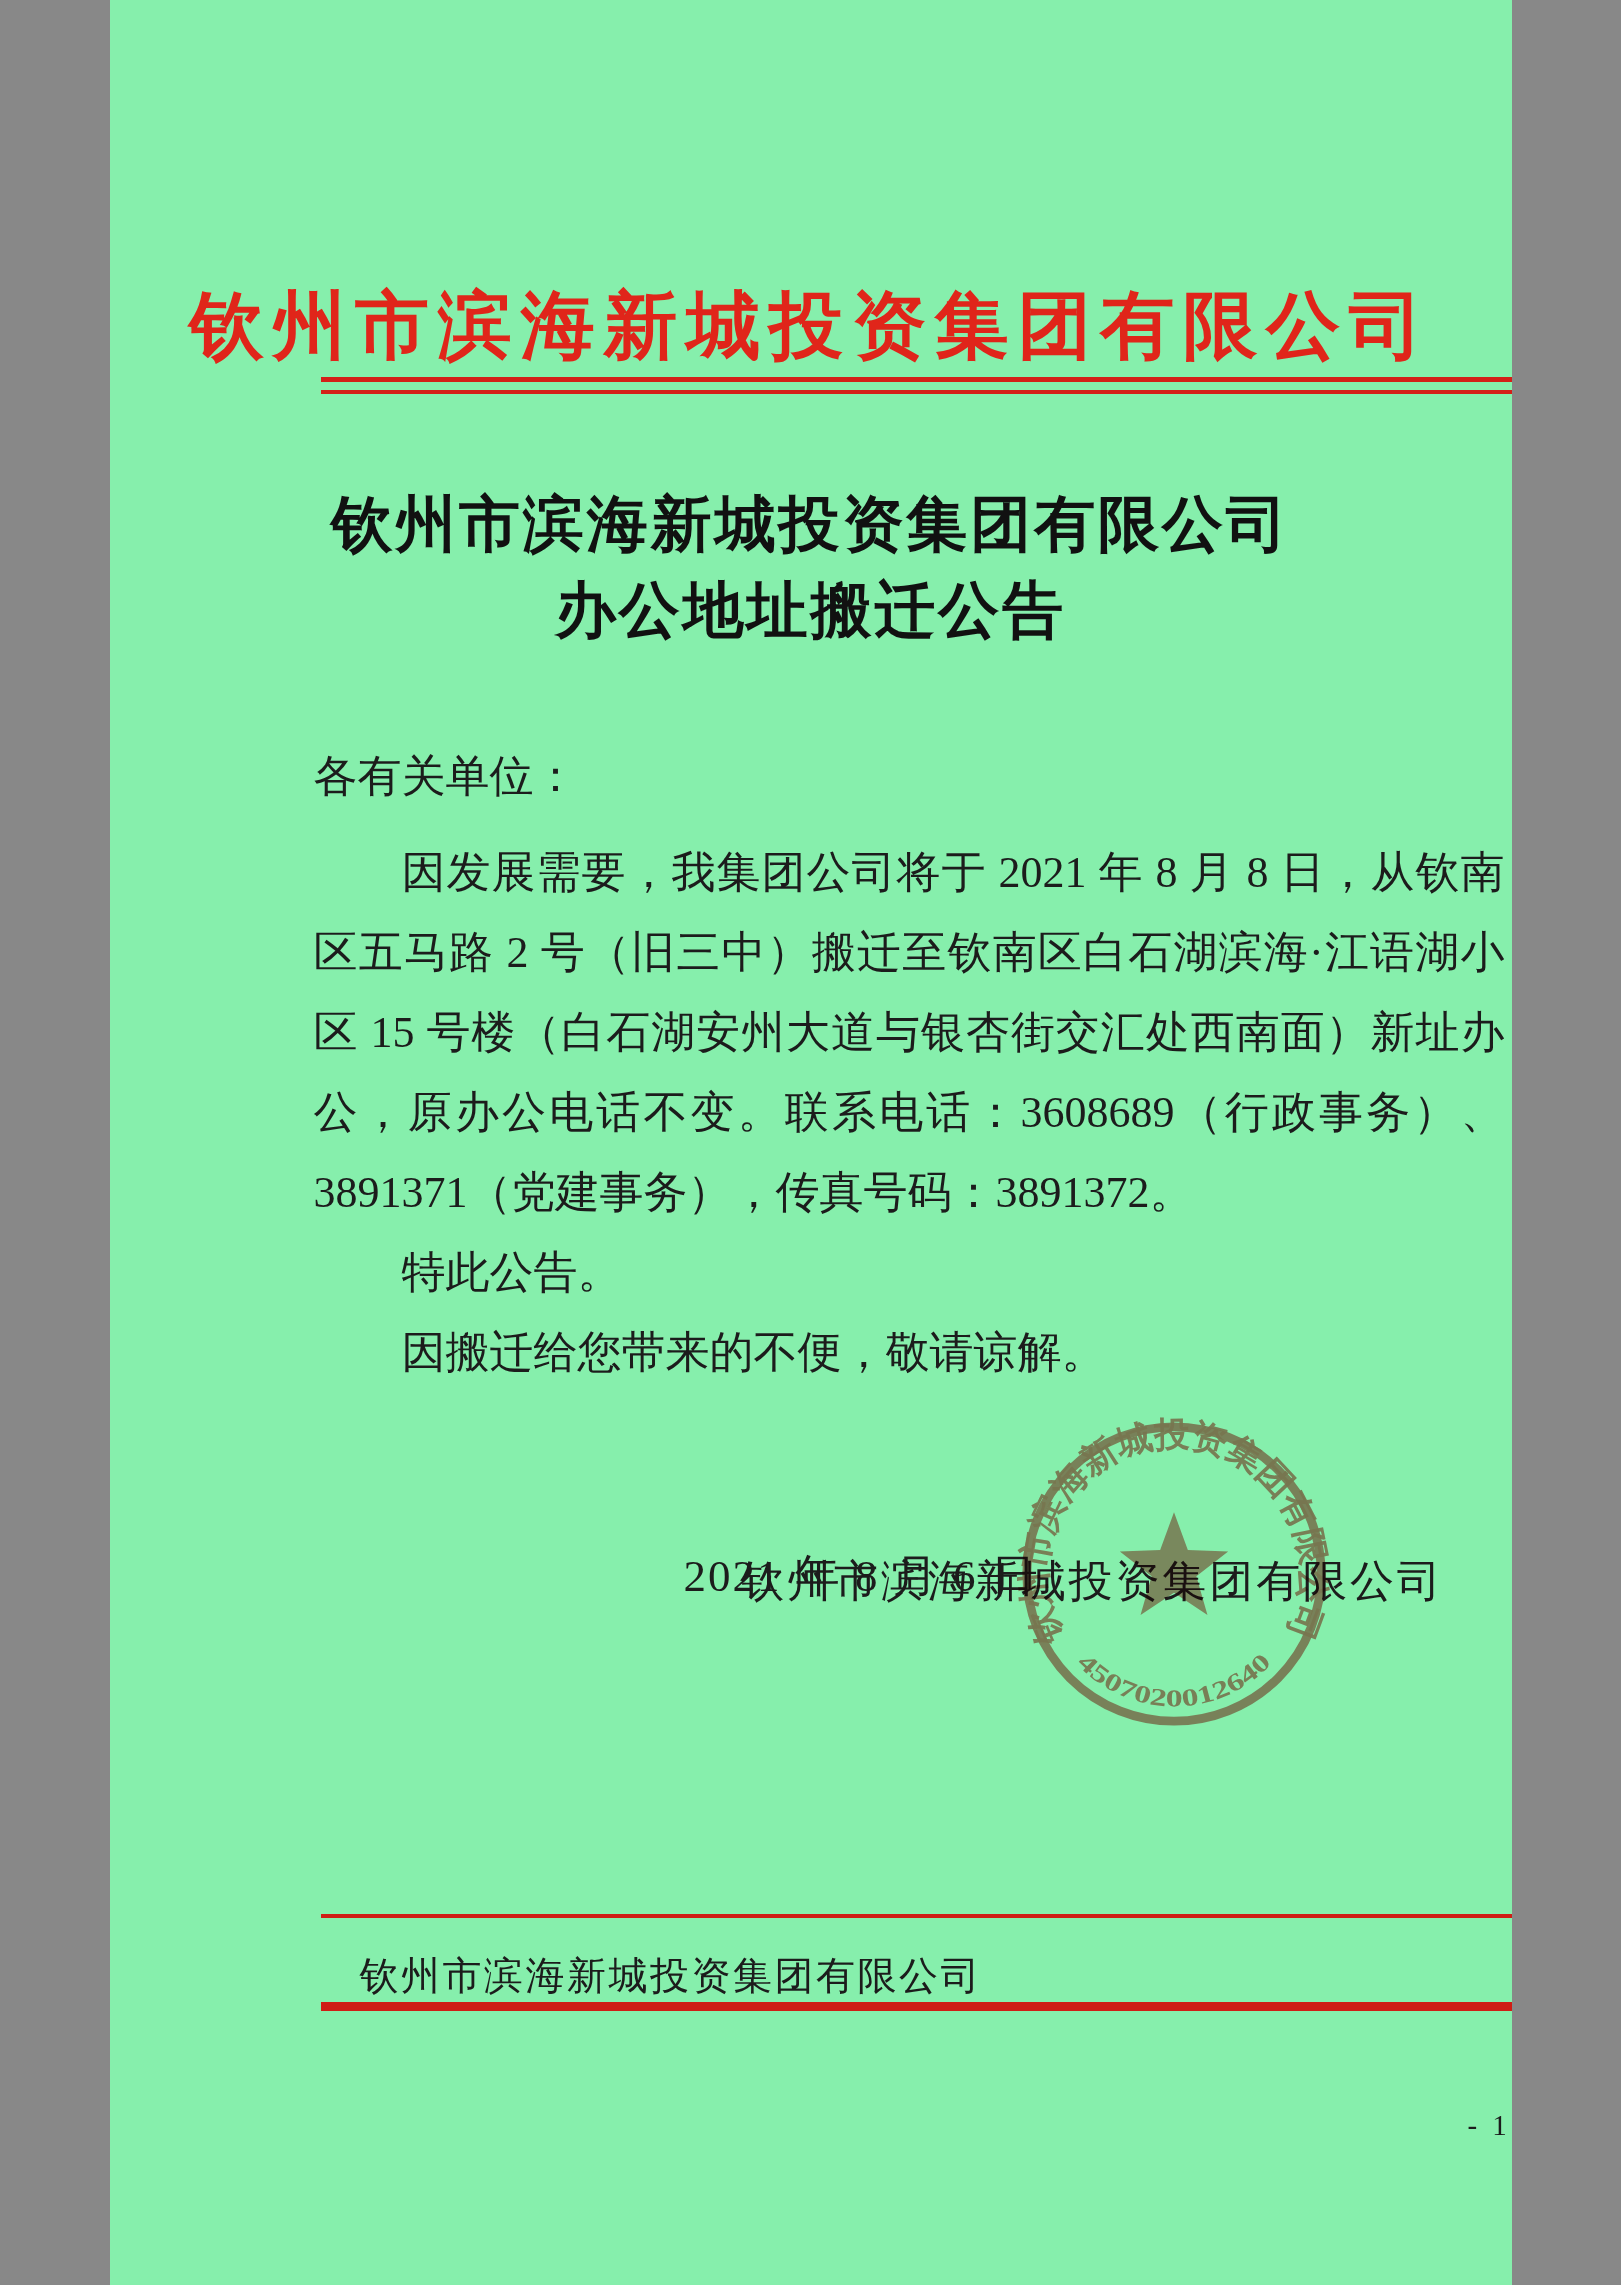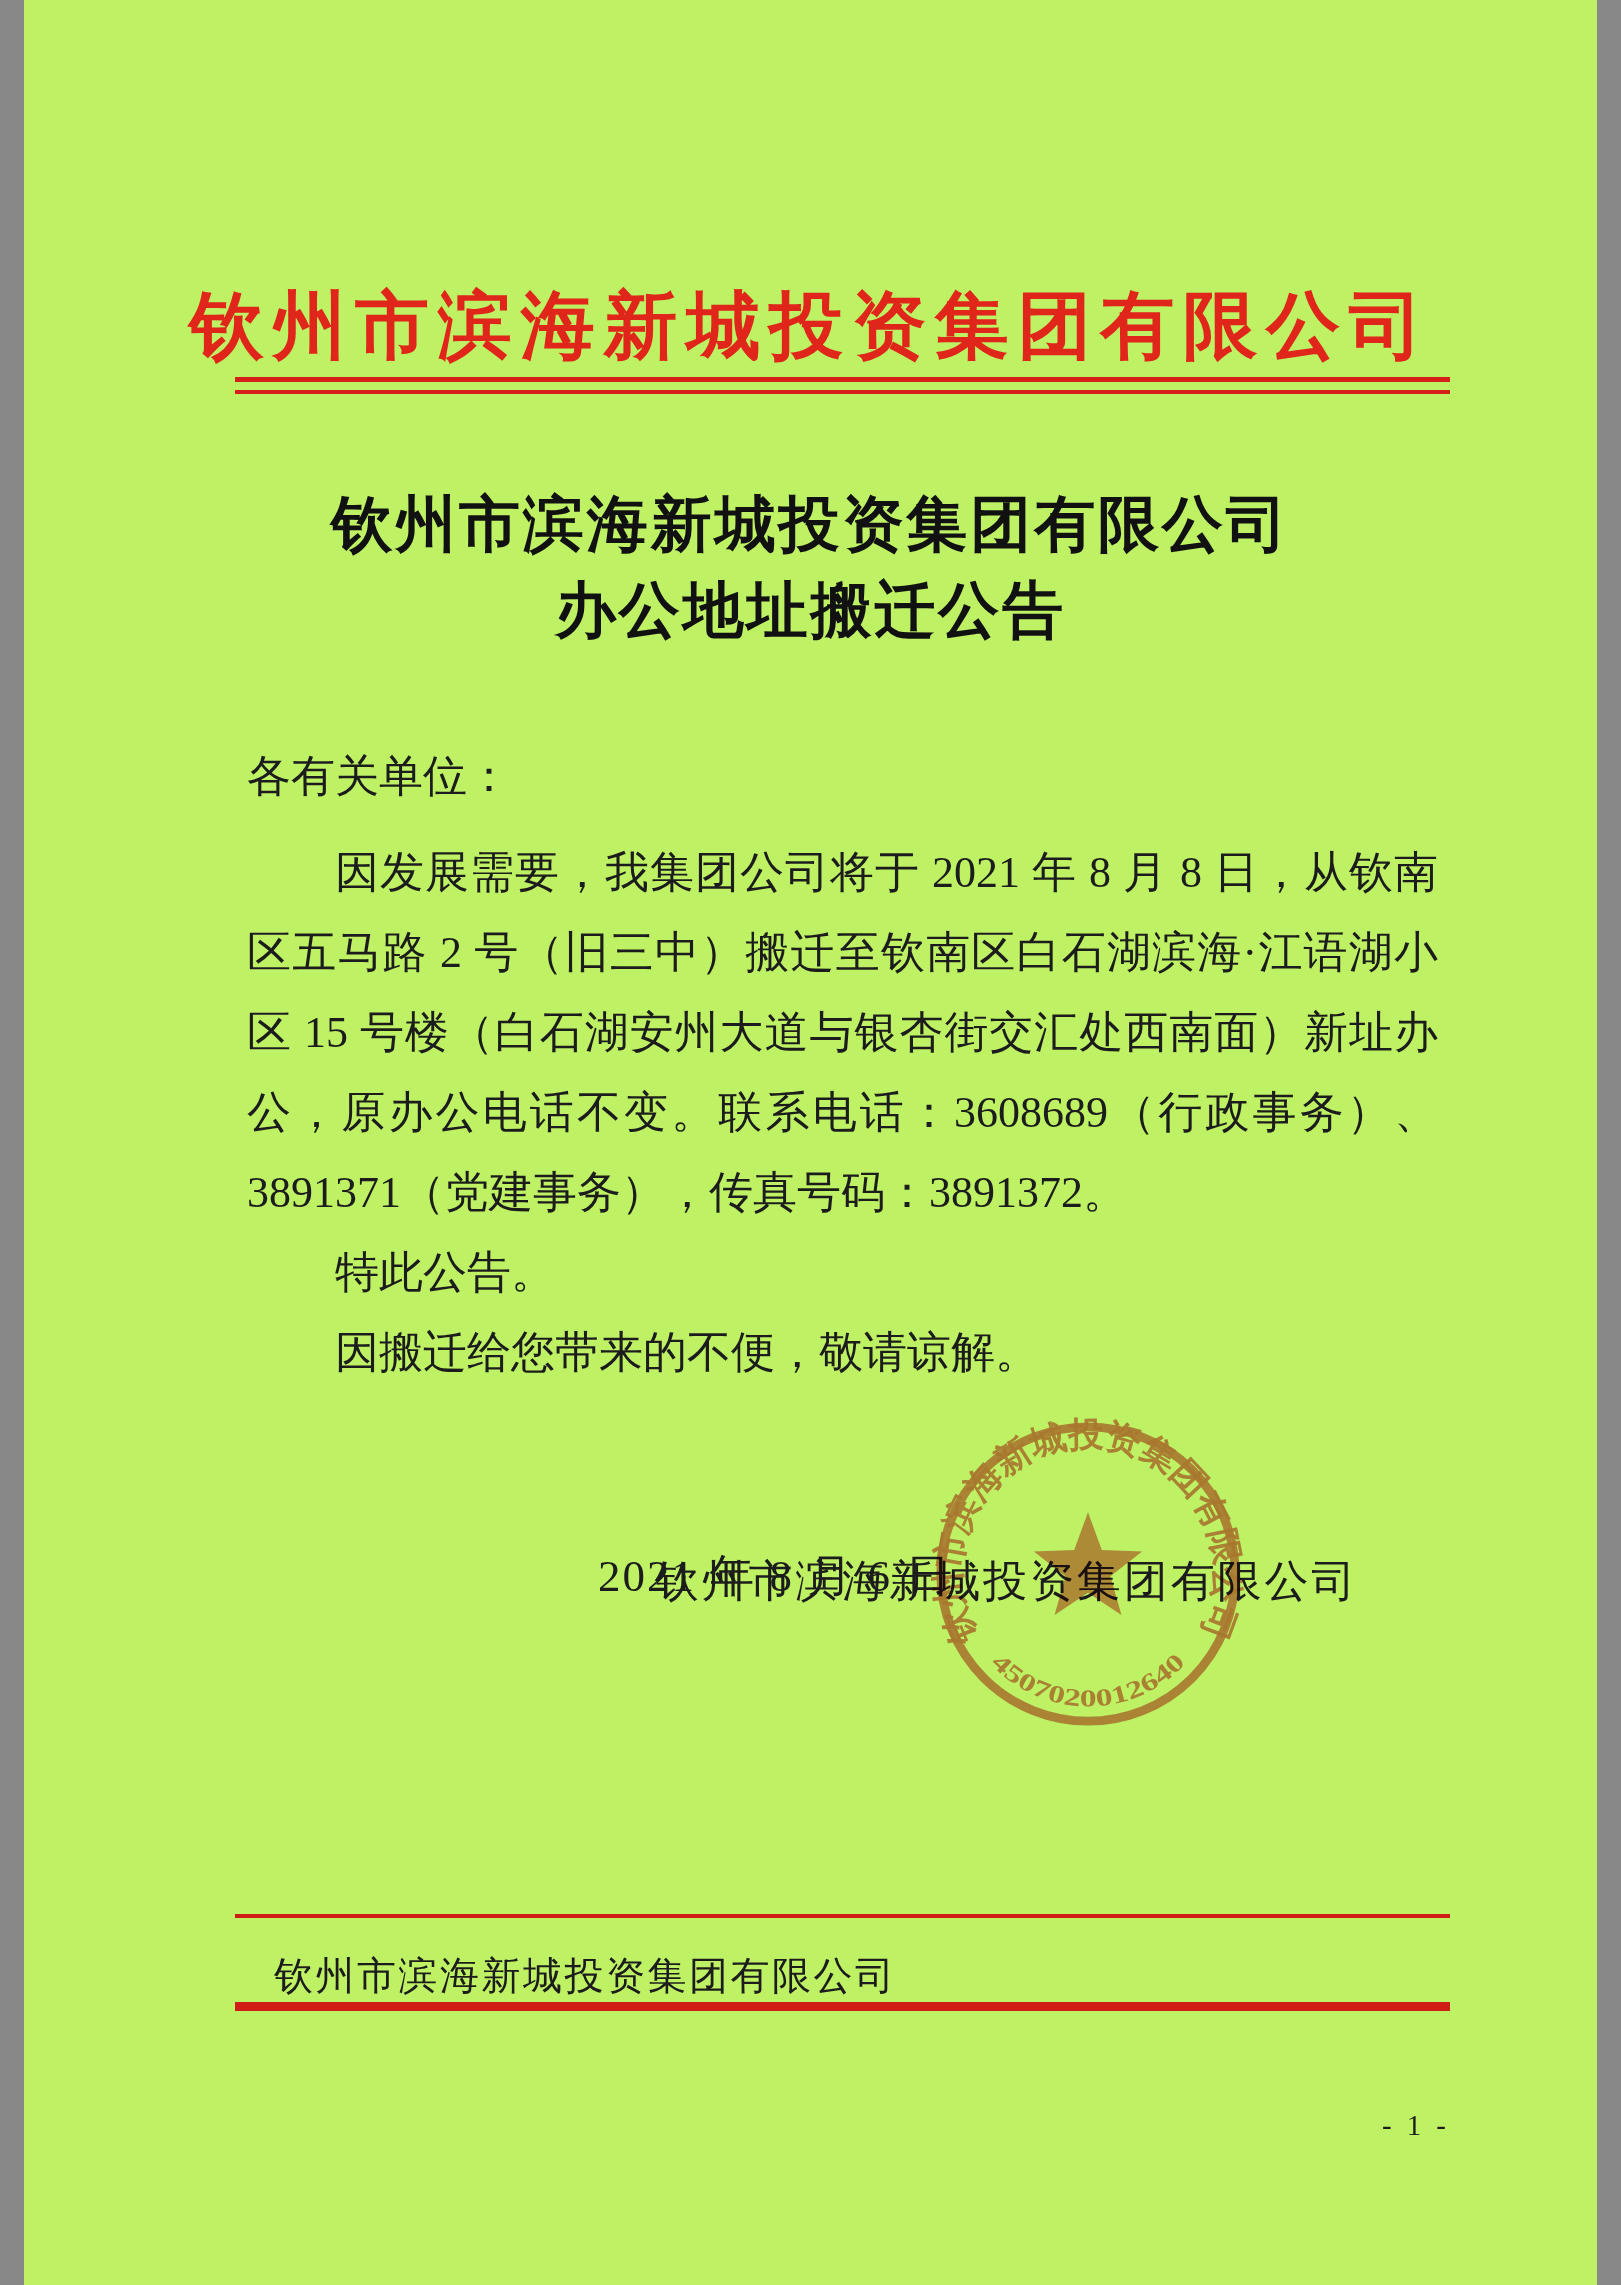--- a/index.html
+++ b/index.html
@@ -1,22 +1,22 @@
 <!DOCTYPE html>
 <html><head>
 <meta charset="utf-8">
 <style>
   html, body { margin: 0; padding: 0; background: #888; }
   * { box-sizing: border-box; }
   .page {
     position: relative;
-    width: 1573px;
+    width: 1402px;
     height: 2286px;
     margin: 0 auto;
-    background: #bef264;
+    background: #86efac;
     overflow: hidden;
     font-family: "Liberation Serif", "DejaVu Serif", serif;
     color: #1c1c1c;
   }
 
   
   .letterhead {
     position: absolute;
     top: 282px; left: 0; width: 100%;
     text-align: center;
@@ -39,21 +39,21 @@
     font-size: 61px;
     line-height: 86px;
     font-weight: bold;
     letter-spacing: 2.9px;
     color: #111;
   }
 
   
   .body-text {
     position: absolute;
-    top: 737px; left: 223px; width: 1191px;
+    top: 737px; left: 204px; width: 1191px;
     font-size: 44px;
     line-height: 80px;
     text-align: justify;
     text-justify: inter-ideograph;
   }
   .body-text p { margin: 0; }
   .body-text p.indent { text-indent: 2em; }
   .body-text p.first-para { margin-top: 15.7px; }
 
   

